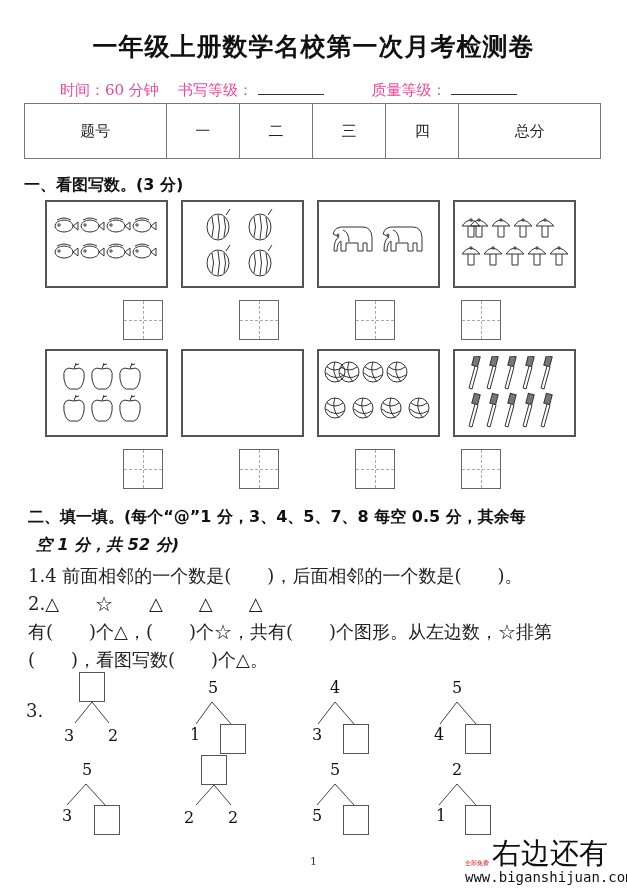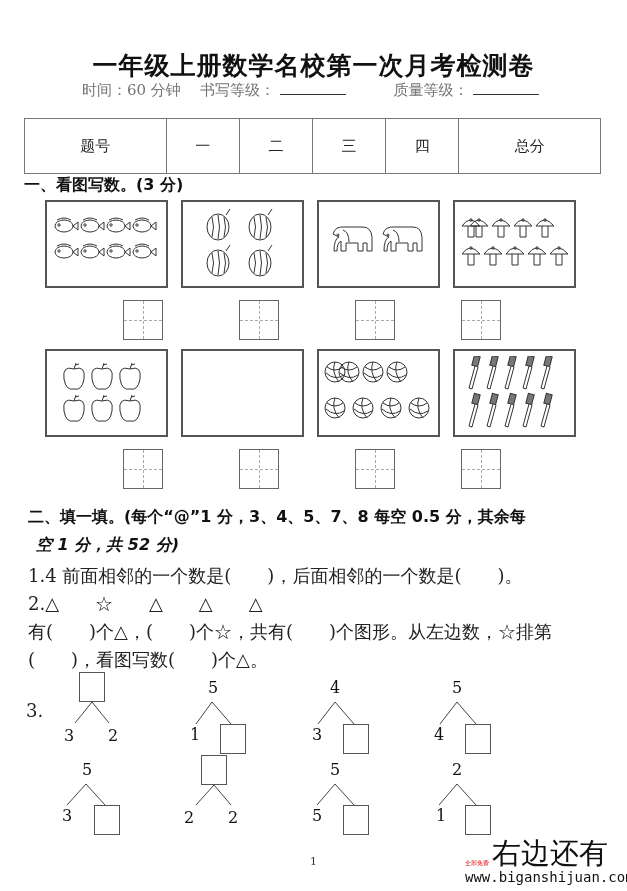--- a/index.html
+++ b/index.html
@@ -1,21 +1,21 @@
 <!DOCTYPE html>
 <html><head>
 <meta charset="utf-8">
 <style>
   html,body{margin:0;padding:0;background:#fff;}
   body{width:627px;height:891px;position:relative;overflow:hidden;color:#111;font-family:"DejaVu Serif","Liberation Serif",serif;}
   .abs{position:absolute;}
-  .title{left:0;width:627px;top:30px;text-align:center;font-family:"DejaVu Sans","Liberation Sans",sans-serif;font-weight:bold;font-size:25px;letter-spacing:1px;color:#111;margin-top:19px;}
-  .meta{top:80px;left:60px;font-size:15px;color:#737373;white-space:nowrap;margin-left:22px;}
+  .title{left:0;width:627px;top:30px;text-align:center;font-family:"DejaVu Sans","Liberation Sans",sans-serif;font-weight:bold;font-size:25px;letter-spacing:1px;color:#111;}
+  .meta{top:80px;left:60px;font-size:15px;color:#ec4899;white-space:nowrap;}
   .meta .blank{display:inline-block;width:66px;border-bottom:1px solid #333;height:14px;vertical-align:baseline;}
-  table.score{position:absolute;left:24px;top:103px;width:577px;height:56px;border-collapse:collapse;font-size:15px;margin-top:15px;}
+  table.score{position:absolute;left:24px;top:103px;width:577px;height:56px;border-collapse:collapse;font-size:15px;}
   table.score td{border:1px solid #777;text-align:center;height:27px;padding:0;color:#222;}
   .sec{font-family:"DejaVu Sans","Liberation Sans",sans-serif;font-weight:bold;font-size:16px;color:#111;white-space:nowrap;}
   .pic{border:2px solid #555;width:123px;height:88px;box-sizing:border-box;display:flex;align-items:center;justify-content:center;}
   .ans{width:40px;height:40px;border:1.5px solid #666;box-sizing:border-box;}
   .ans::before{content:"";position:absolute;left:50%;top:0;bottom:0;border-left:1px dashed #aaa;}
   .ans::after{content:"";position:absolute;top:50%;left:0;right:0;border-top:1px dashed #aaa;}
   .line{font-size:18px;color:#222;white-space:nowrap;left:28px;}
   .tree{position:absolute;width:100px;height:80px;font-size:16px;}
   .tree .num{position:absolute;font-size:16px;}
   .tree .sq{position:absolute;width:26px;height:30px;border:1.5px solid #555;box-sizing:border-box;}

